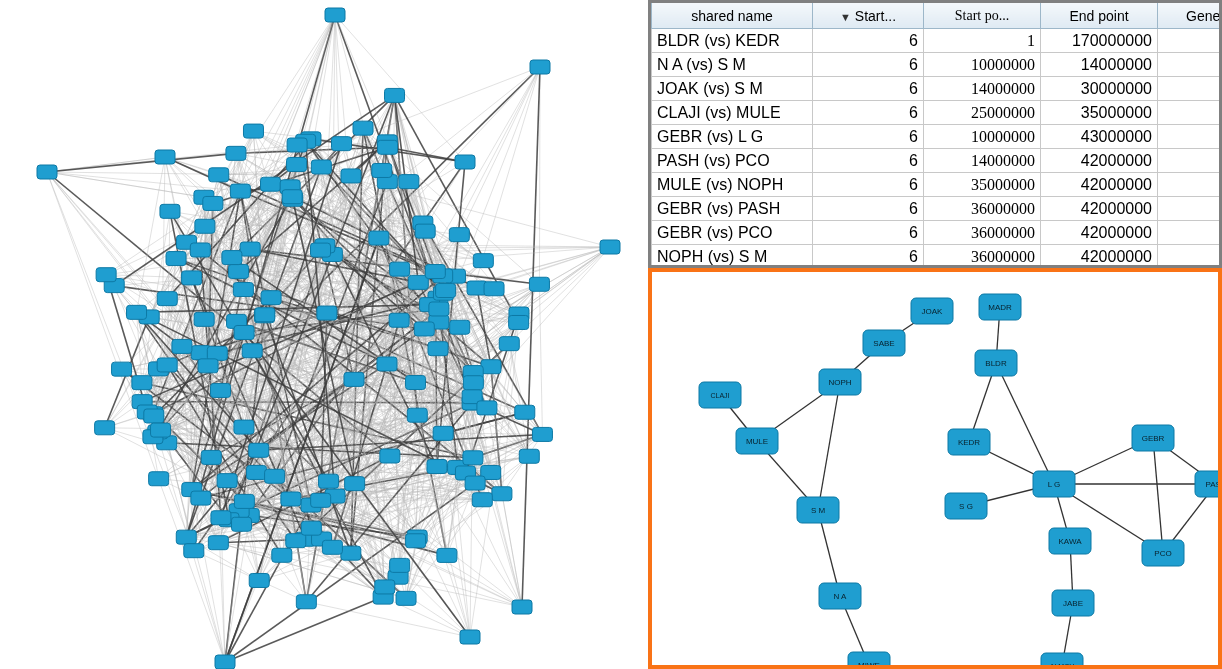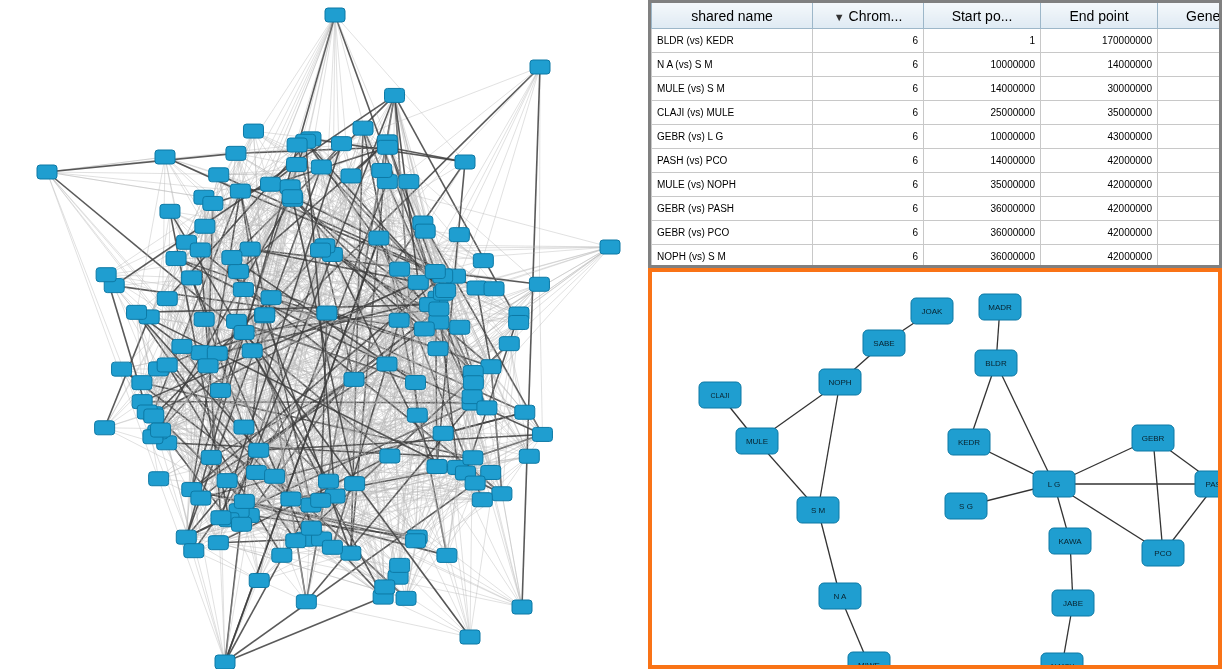--- a/index.html
+++ b/index.html
@@ -59,34 +59,34 @@
     overflow: hidden;
     position: relative;
   }
   table.data-table td {
     border: 1px solid #c8c8c8;
     height: 21px;
     padding: 1px 5px;
     background: #ffffff;
     white-space: nowrap;
     overflow: hidden;
-    font-size: 10px;
+    font-size: 16px;
   }
   td.c-name   { text-align: left; }
   td.c-num    { text-align: right; }
   .filter-glyph {
     display: inline-block;
     margin-right: 4px;
     font-size: 11px;
     color: #333;
     vertical-align: middle;
   }
   .col-w1 { width: 150px; }
   .col-w2 { width: 100px; }
-  .col-w3 { width: 106px; }
+  .col-w3 { width: 106px; font-family: Liberation Serif, serif; }
   .col-w4 { width: 106px; }
   .col-w5 { width: 106px; }
 
   
   #subnetwork-panel {
     position: absolute;
     left: 648px;
     top: 268px;
     width: 574px;
     height: 401px;
@@ -1766,21 +1766,21 @@
 </div>
 
 <div id="table-panel">
   <table class="data-table">
     <thead>
       <tr>
         <th class="col-w1">
           <span>shared name</span>
         </th>
         <th class="col-w2">
-          <span class="filter-glyph">▼</span><span>Chrom...</span>
+          <span class="filter-glyph">▼</span><span>Start...</span>
         </th>
         <th class="col-w3">
           <span>Start po...</span>
         </th>
         <th class="col-w4">
           <span>End point</span>
         </th>
         <th class="col-w5">
           <span>Genetic...</span>
         </th>
@@ -1795,21 +1795,21 @@
           <td class="col-w5 c-num">192.0</td>
         </tr>
         <tr>
           <td class="col-w1 c-name">N A (vs) S M</td>
           <td class="col-w2 c-num">6</td>
           <td class="col-w3 c-num">10000000</td>
           <td class="col-w4 c-num">14000000</td>
           <td class="col-w5 c-num">6.6</td>
         </tr>
         <tr>
-          <td class="col-w1 c-name">MULE (vs) S M</td>
+          <td class="col-w1 c-name">JOAK (vs) S M</td>
           <td class="col-w2 c-num">6</td>
           <td class="col-w3 c-num">14000000</td>
           <td class="col-w4 c-num">30000000</td>
           <td class="col-w5 c-num">7.5</td>
         </tr>
         <tr>
           <td class="col-w1 c-name">CLAJI (vs) MULE</td>
           <td class="col-w2 c-num">6</td>
           <td class="col-w3 c-num">25000000</td>
           <td class="col-w4 c-num">35000000</td>

